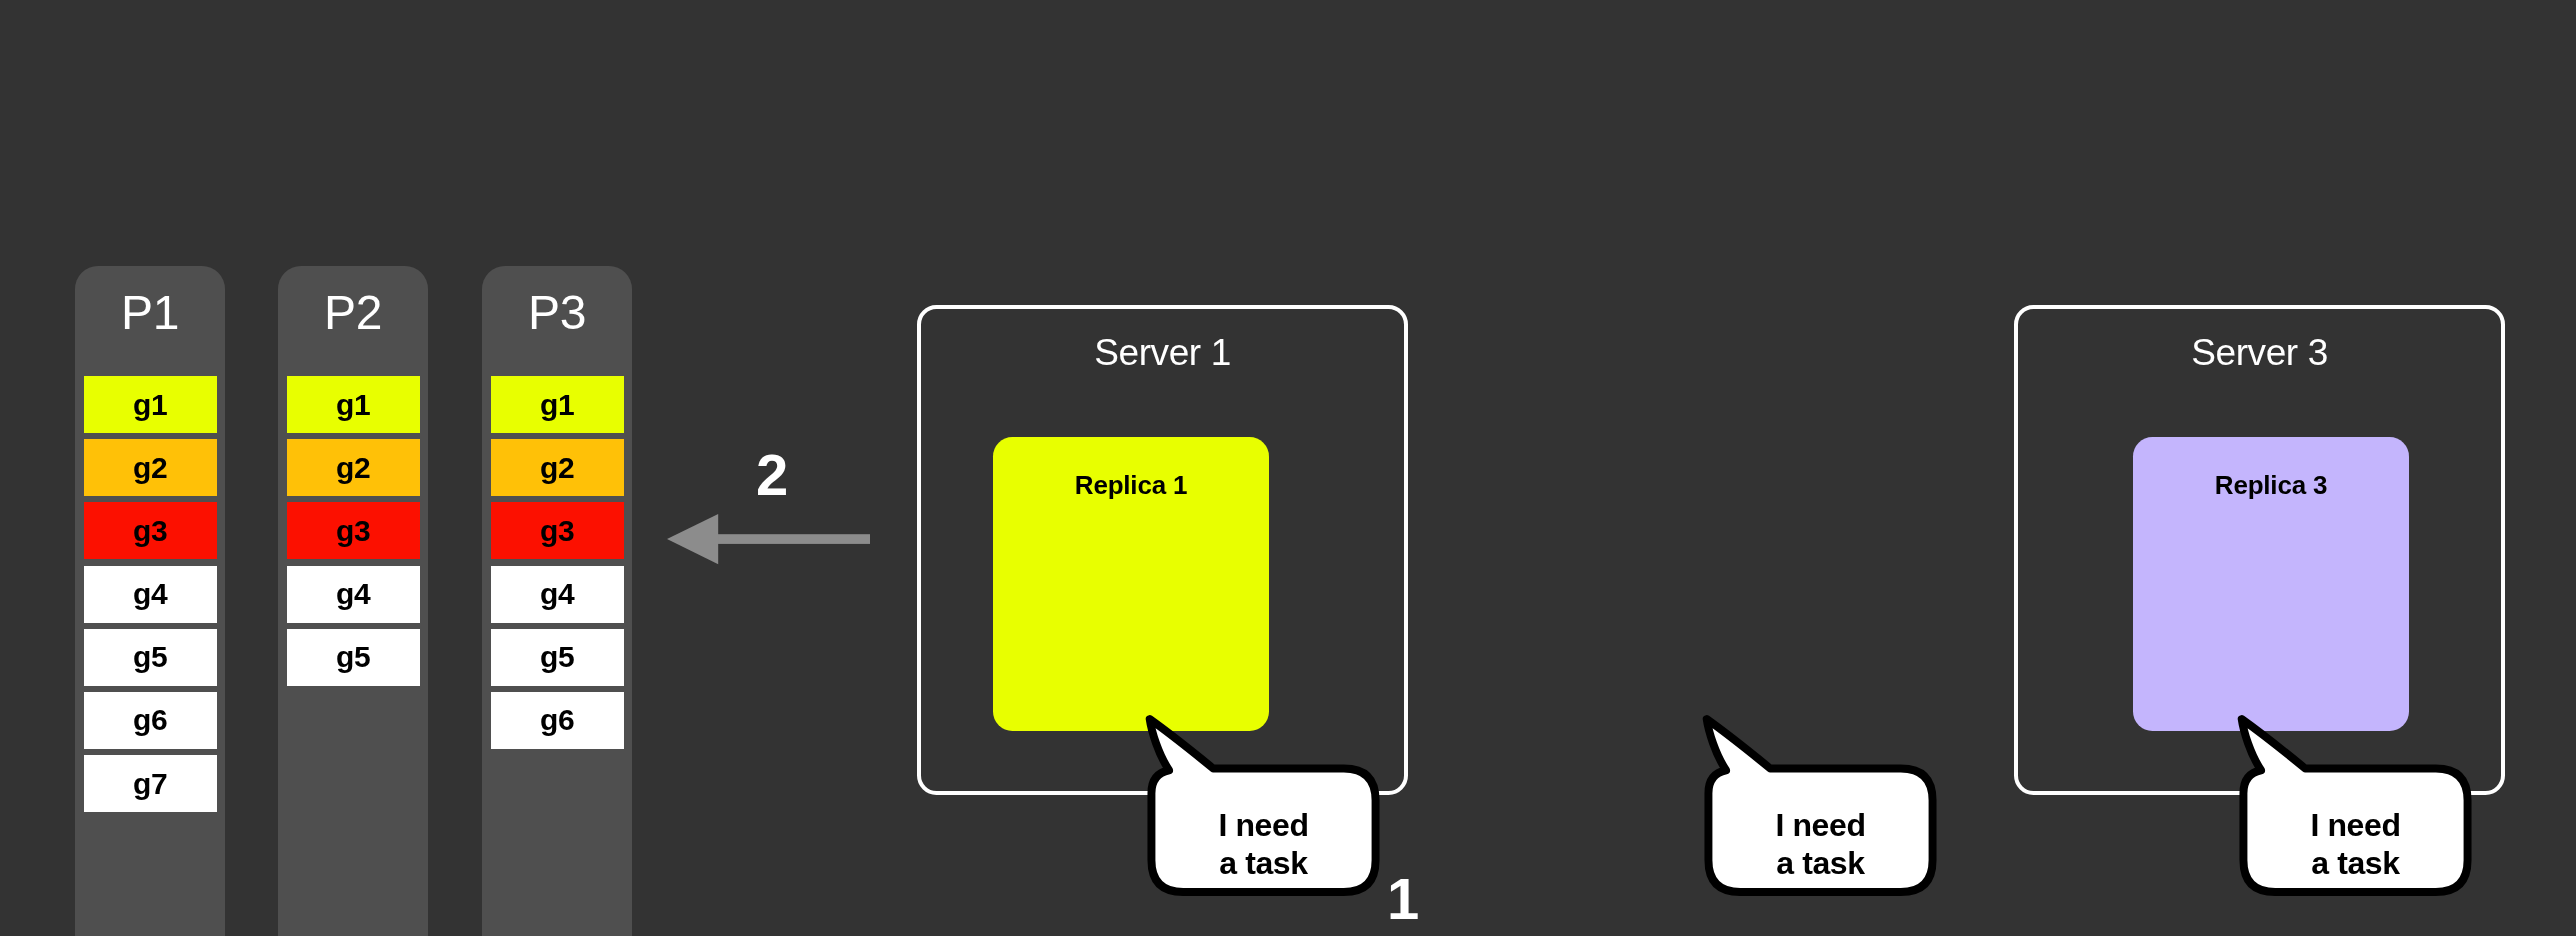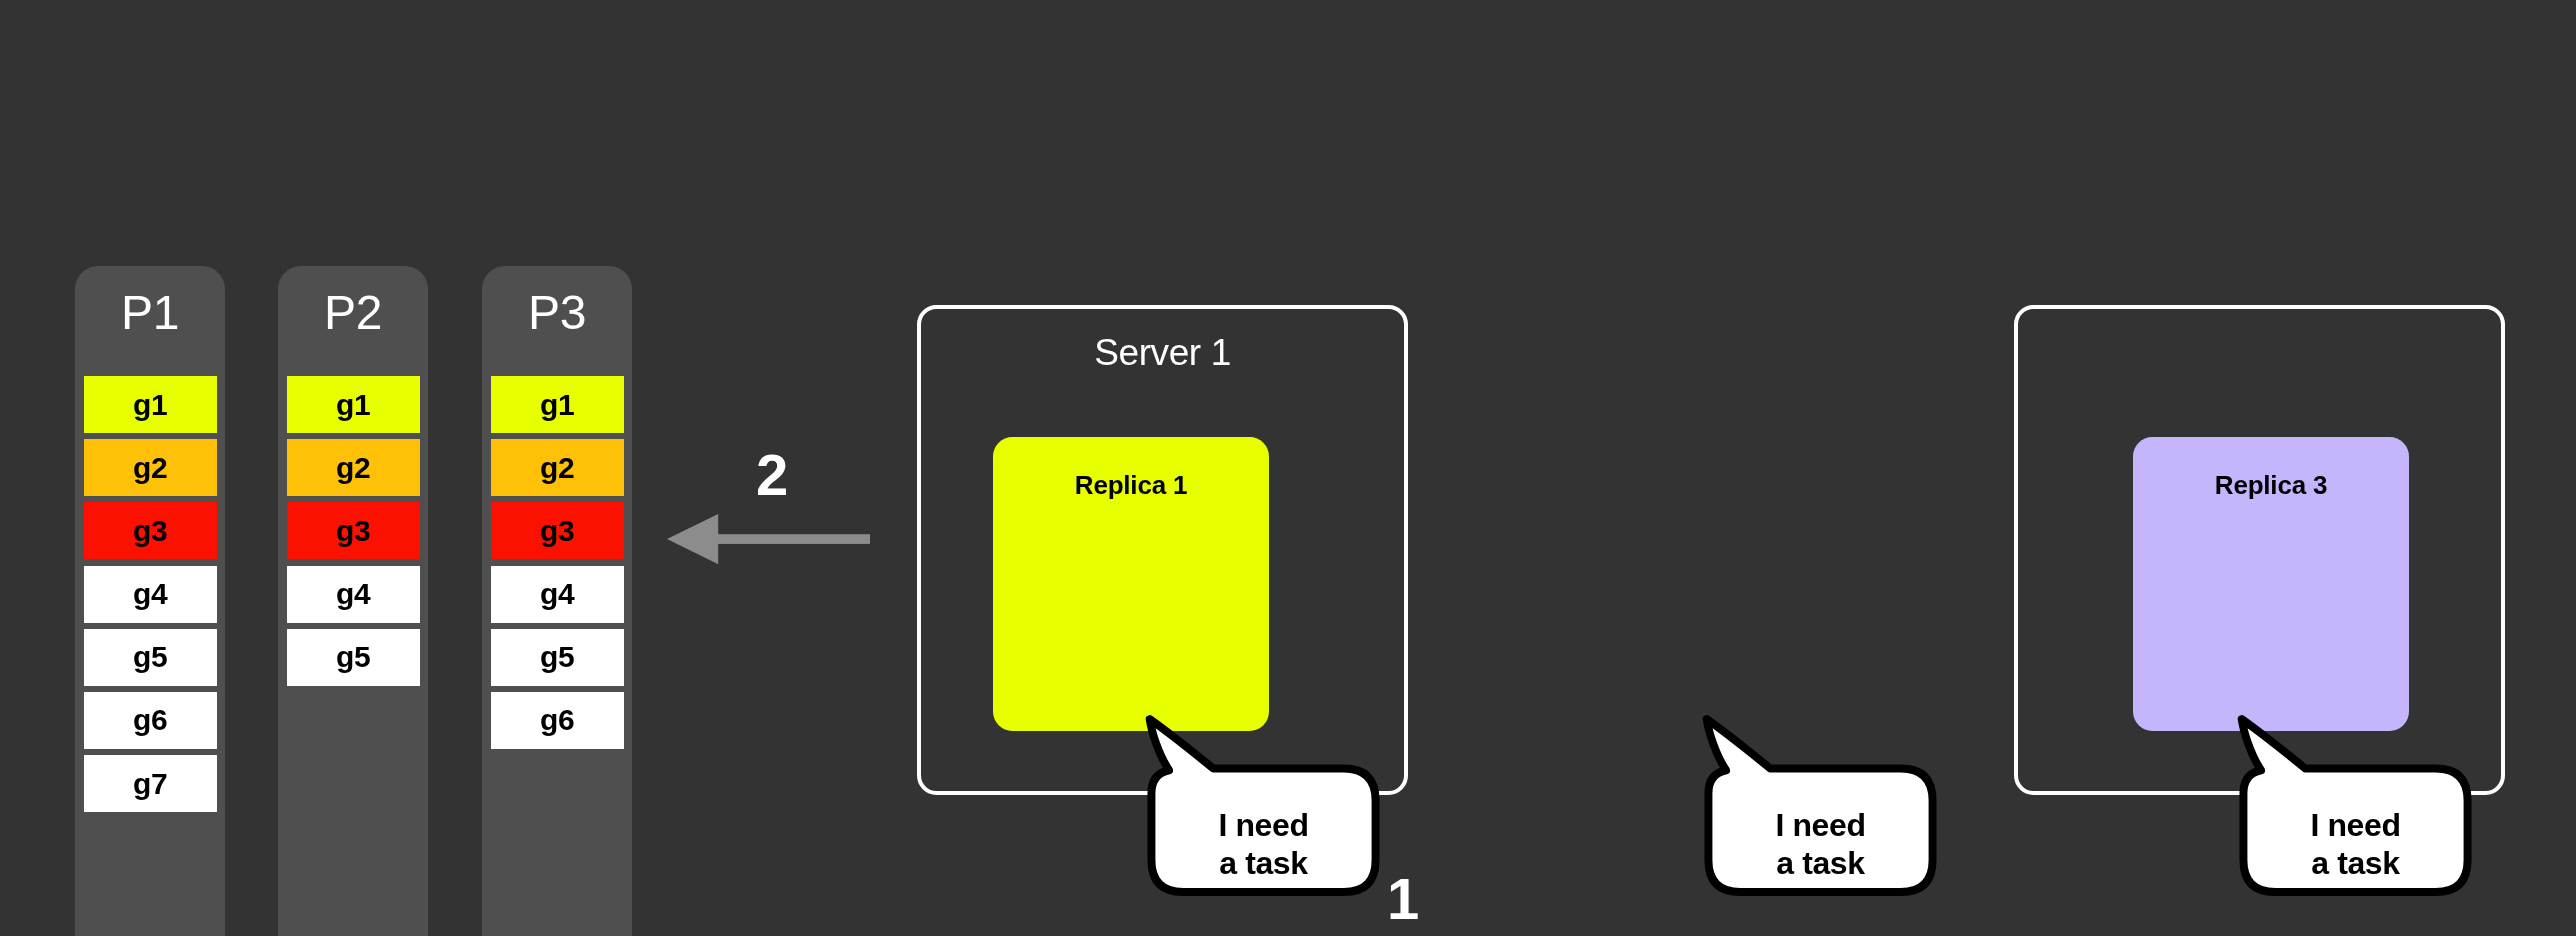--- a/index.html
+++ b/index.html
@@ -224,20 +224,21 @@
 
   <div class="server s1">
     <div class="server-title">Server 1</div>
     <div class="replica" style="background: rgb(232, 255, 0);">
       <div class="replica-label">Replica 1</div>
     </div>
   </div>
 
 
   <div class="server s3">
+    <div class="server-title">Server 3</div>
     <div class="replica" style="background: #c4b5fd; margin-left: 43px;">
       <div class="replica-label">Replica 3</div>
     </div>
   </div>
 
   <div class="bubble b1">
     <svg width="239" height="150" viewBox="0 0 270 170">
       <path d="M 44 170 Q 8 170 8 134 L 8 58 Q 8 36 28 32
                C 16 14 8 -12 6 -26
                C 34 -6 56 12 78 30

